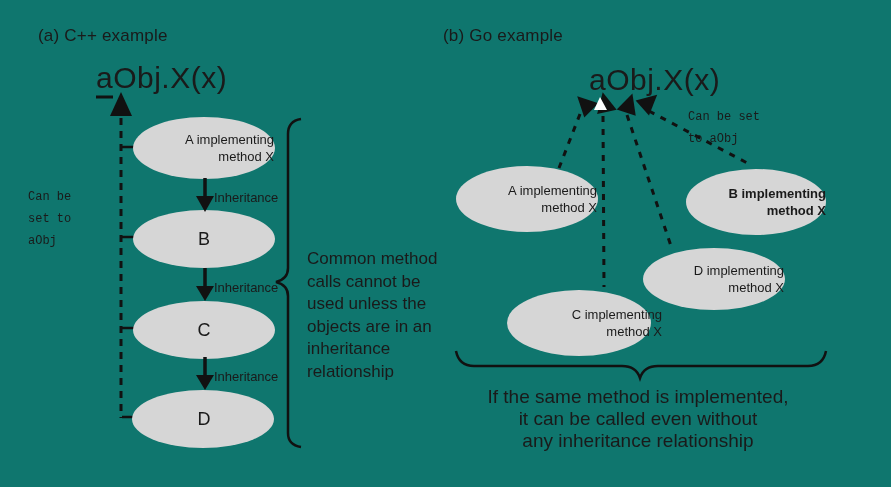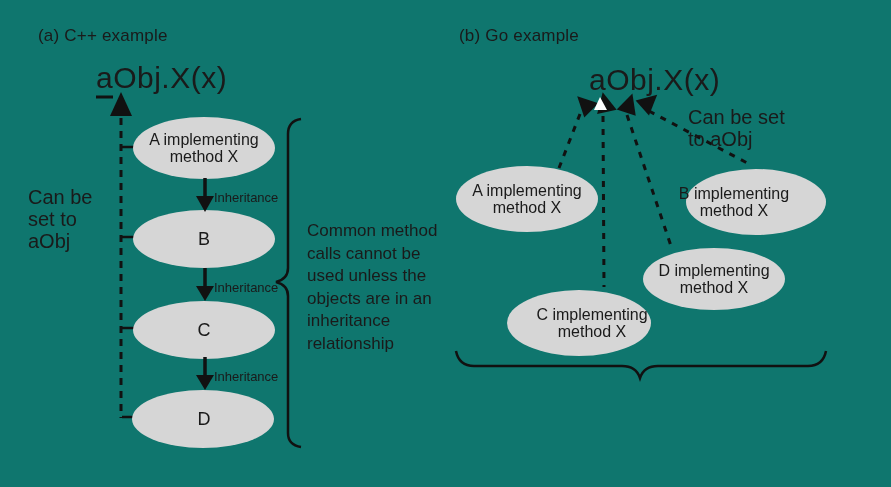--- a/index.html
+++ b/index.html
@@ -4,25 +4,25 @@
 <style>
   html,body{margin:0;padding:0;background:#fff;}
   .stage{
     position:relative;width:891px;height:487px;background:#0f766e;overflow:hidden;
     font-family:"Liberation Sans","DejaVu Sans",sans-serif;color:#1a1a1a;
   }
   .layer{position:absolute;left:0;top:0;}
   .txt{position:absolute;white-space:pre-line;color:#1a1a1a;}
   .panel-title{font-size:17px;font-weight:400;letter-spacing:.2px;}
   .call-label{font-size:30px;letter-spacing:.5px;}
-  .side-note{font-size:20px;line-height:22px;}
-  .node-label{font-size:16px;line-height:17px;text-align:center;}
+  .side-note{font-size:12px;line-height:22px;font-family:Liberation Mono, monospace;}
+  .node-label{font-size:13px;line-height:17px;text-align:right;}
   .node-letter{font-size:18px;text-align:center;}
   .edge-label{font-size:13px;}
-  .brace-note{font-size:17px;line-height:22.5px;}
+  .brace-note{font-size:17px;line-height:22.5px;margin-top:28px;}
   .bottom-note{font-size:19px;line-height:22px;text-align:center;}
 </style>
 </head>
 <body>
 
 <div class="stage">
 
   <svg class="layer" width="891" height="487" viewBox="0 0 891 487">
 
     <g>
@@ -96,28 +96,31 @@
   <div class="txt edge-label" style="left:214px;top:280px;">Inheritance</div>
   <div class="txt edge-label" style="left:214px;top:369px;">Inheritance</div>
 
   <div class="txt brace-note" style="left:307px;top:220px;width:152px;">Common method
 calls cannot be
 used unless the
 objects are in an
 inheritance
 relationship</div>
 
-  <div class="txt panel-title" style="left:443px;top:26px;margin-left:16px;">(b) Go example</div>
+  <div class="txt panel-title" style="left:443px;top:26px;">(b) Go example</div>
   <div class="txt call-label" style="left:589px;top:63px;">aObj.X(x)</div>
   <div class="txt side-note" style="left:688px;top:106px;">Can be set
 to aObj</div>
 
   <div class="txt node-label" style="left:457px;top:182px;width:140px;">A implementing
 method X</div>
-  <div class="txt node-label" style="left:664px;top:185px;width:140px;">B implementing
+  <div class="txt node-label" style="left:686px;top:185px;width:140px;font-weight:bold;">B implementing
 method X</div>
   <div class="txt node-label" style="left:522px;top:306px;width:140px;">C implementing
 method X</div>
   <div class="txt node-label" style="left:644px;top:262px;width:140px;">D implementing
 method X</div>
 
+  <div class="txt bottom-note" style="left:442px;top:386px;width:392px;">If the same method is implemented,
+it can be called even without
+any inheritance relationship</div>
 
 </div>
 
 </body></html>

